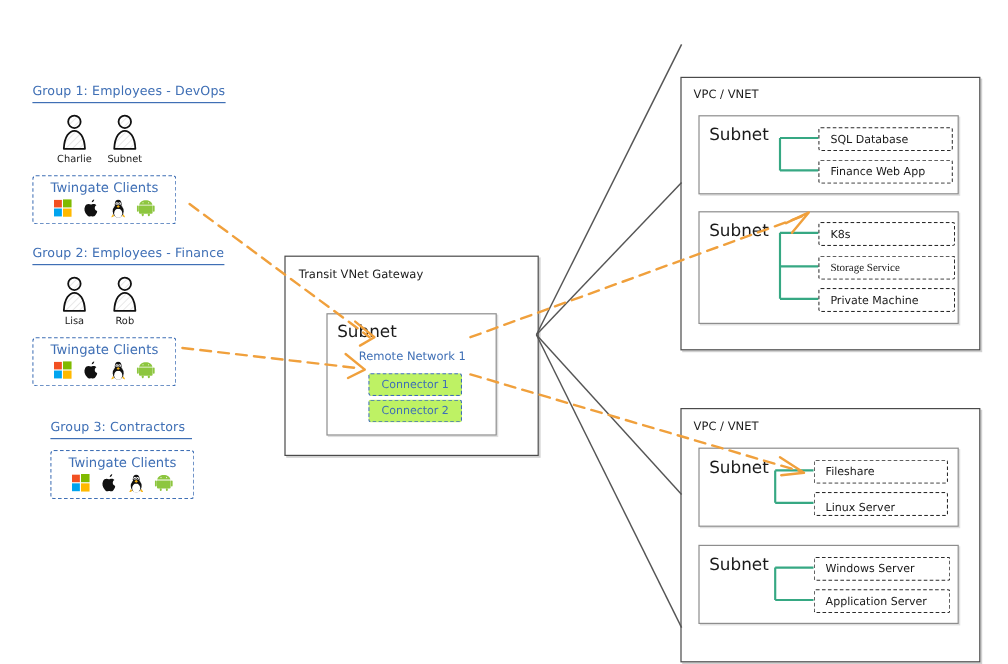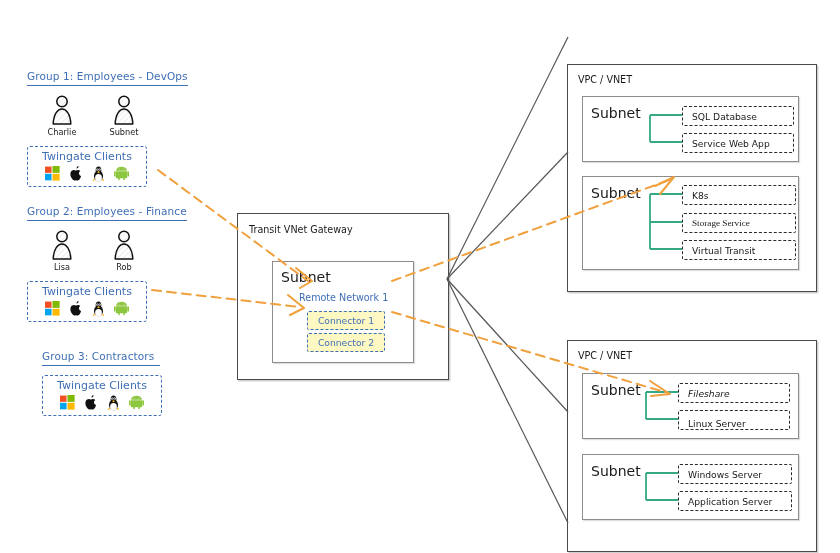--- a/index.html
+++ b/index.html
@@ -10,42 +10,42 @@
   
   .layer{position:absolute;left:0;top:0;width:840px;height:553px;pointer-events:none;}
   #edges{z-index:5;}
   #orange{z-index:40;}
 
   
   .group{position:absolute;}
   .group-title{color:#3f6fb5;font-size:10.5px;white-space:nowrap;
       letter-spacing:.1px;padding-bottom:2px;}
   .group-rule{height:1.4px;background:#3f6fb5;margin-top:1px;}
-  .people{display:flex;gap:20px;margin-top:9px;padding-left:14px;align-items:center;}
+  .people{display:flex;margin-top:9px;padding-left:14px;align-items:center;}
   .person{display:flex;flex-direction:column;align-items:center;width:42px;}
   .person-name{font-size:8.2px;color:#1a1a1a;margin-top:2px;white-space:nowrap;}
   .clients{margin-top:9px;border:1.6px dashed #3f6fb5;border-radius:3px;
       width:118px;padding:3px 0 4px 0;}
   .clients-label{color:#3f6fb5;font-size:11px;text-align:center;}
   .os-row{display:flex;justify-content:center;gap:9px;margin-top:3px;}
 
   
   .panel{position:absolute;border:1.5px solid #4a4a4a;background:#fff;
       box-shadow:1.5px 1.5px 0 rgba(120,120,120,.35);margin-top:28px;}
   .panel-title{position:absolute;font-size:9.6px;color:#1a1a1a;white-space:nowrap;}
   .subnet{position:absolute;border:1.4px solid #8d8d8d;background:#fff;
       box-shadow:1.2px 1.2px 0 rgba(150,150,150,.3);}
   .subnet-label{position:absolute;font-size:14px;color:#1a1a1a;white-space:nowrap;}
 
   .res{position:absolute;border:1.6px dashed #2b2b2b;border-radius:2px;
       display:flex;align-items:center;background:#fff;}
   .res span{font-size:9.2px;color:#1a1a1a;padding-left:9px;white-space:nowrap;}
 
   .connector{position:absolute;border:1.5px dashed #3f6fb5;border-radius:2px;
-      display:flex;align-items:center;justify-content:center;background:#fef9c3;}
+      display:flex;align-items:center;justify-content:center;background:#bef264;}
   .connector span{font-size:9.2px;color:#3f6fb5;white-space:nowrap;}
   .rn-label{position:absolute;font-size:9.6px;color:#3f6fb5;white-space:nowrap;}
 </style>
 </head>
 <body>
 
 <div id="stage">
 
   <svg class="layer" id="edges">
     <g stroke="#555" stroke-width="1.2" fill="none">
@@ -235,50 +235,50 @@
 
     <div class="subnet" style="left:14px;top:31px;width:215px;height:64px;">
       <div class="subnet-label" style="left:8px;top:8px;">Subnet</div>
       <svg width="215" height="64" style="position:absolute;left:0;top:0;">
         <path d="M67 18 H99 M67 18 V45 M67 45 H99" stroke="#36a883" stroke-width="1.8" fill="none"></path>
       </svg>
       <div class="res" style="left:99px;top:9px;width:110px;height:18px;">
         <span>SQL Database</span>
       </div>
       <div class="res" style="left:99px;top:36px;width:110px;height:18px;">
-        <span>Service Web App</span>
+        <span>Finance Web App</span>
       </div>
     </div>
 
     <div class="subnet" style="left:14px;top:111px;width:215px;height:92px;">
       <div class="subnet-label" style="left:8px;top:8px;">Subnet</div>
       <svg width="215" height="92" style="position:absolute;left:0;top:0;">
         <path d="M67 17 H99 M67 17 V45 M67 45 H99 M67 45 V72 M67 72 H99" stroke="#36a883" stroke-width="1.8" fill="none"></path>
       </svg>
       <div class="res" style="left:99px;top:8px;width:112px;height:18px;">
         <span>K8s</span>
       </div>
       <div class="res" style="left:99px;top:36px;width:112px;height:18px;font-family:Liberation Serif, serif;">
         <span>Storage Service</span>
       </div>
       <div class="res" style="left:99px;top:63px;width:112px;height:18px;">
-        <span>Virtual Transit</span>
+        <span>Private Machine</span>
       </div>
     </div>
   </div>
 
   <div class="panel" style="left:567px;top:312px;width:248px;height:210px;">
     <div class="panel-title" style="left:10px;top:9px;">VPC / VNET</div>
 
     <div class="subnet" style="left:14px;top:32px;width:215px;height:64px;">
       <div class="subnet-label" style="left:8px;top:8px;">Subnet</div>
       <svg width="215" height="64" style="position:absolute;left:0;top:0;">
         <path d="M63 18 H95 M63 18 V45 M63 45 H95" stroke="#36a883" stroke-width="1.8" fill="none"></path>
       </svg>
-      <div class="res" style="left:95px;top:9px;width:110px;height:18px;font-style:italic;">
+      <div class="res" style="left:95px;top:9px;width:110px;height:18px;">
         <span>Fileshare</span>
       </div>
       <div class="res" style="left:95px;top:36px;width:110px;height:18px;align-items:flex-end;">
         <span>Linux Server</span>
       </div>
     </div>
 
     <div class="subnet" style="left:14px;top:113px;width:215px;height:64px;">
       <div class="subnet-label" style="left:8px;top:8px;">Subnet</div>
       <svg width="215" height="64" style="position:absolute;left:0;top:0;">

